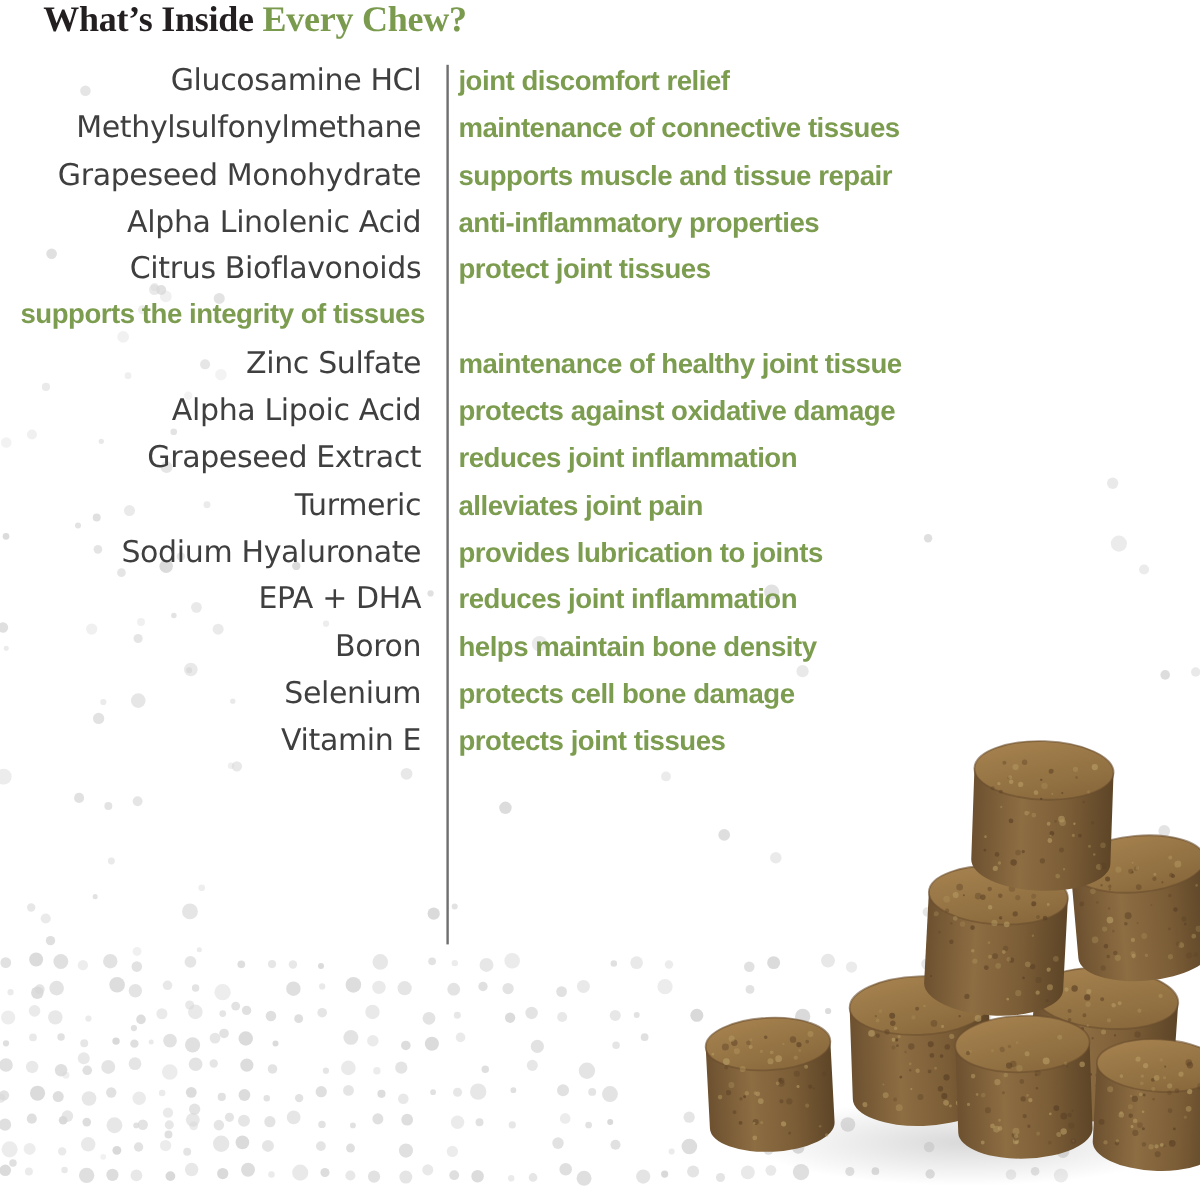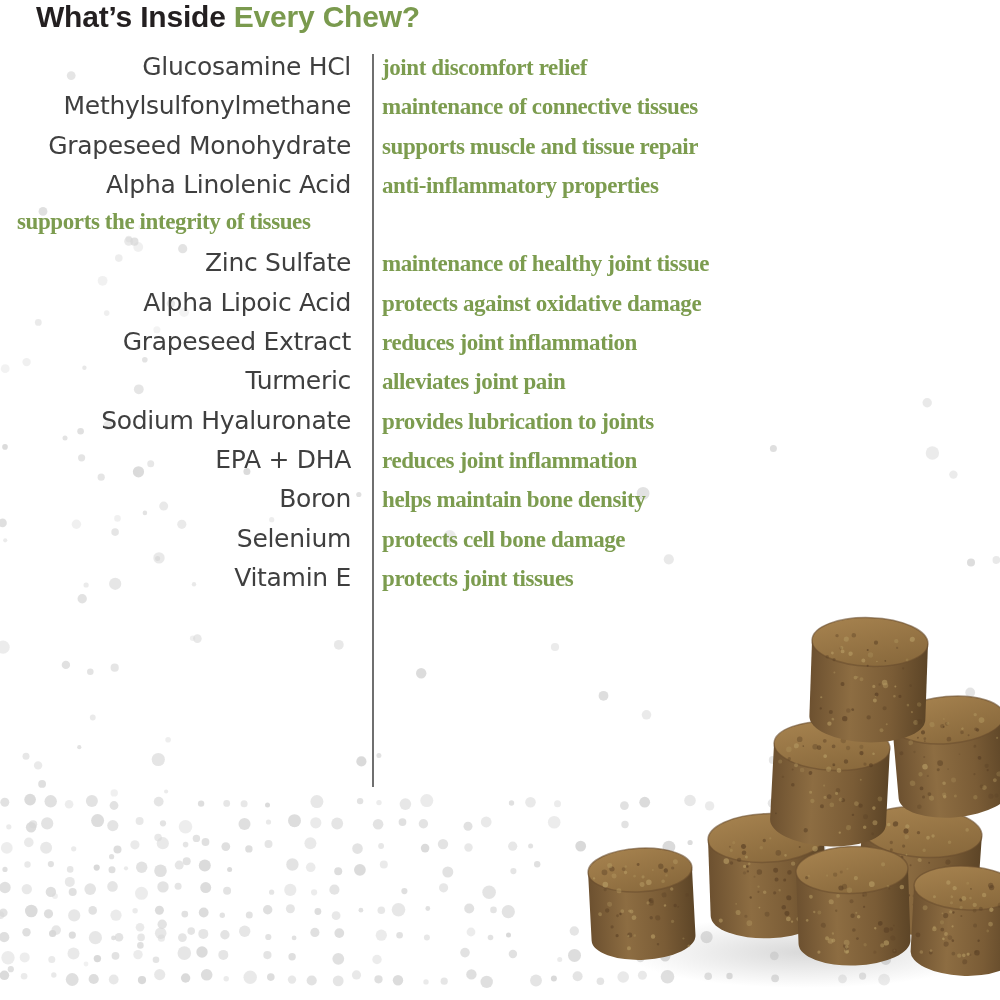--- a/index.html
+++ b/index.html
@@ -25,21 +25,21 @@
     z-index: 0;
     pointer-events: none;
   }
 
   
   .heading {
     position: absolute;
     left: 36px;
     top: 0px;
     z-index: 3;
-    font-family: Liberation Sans, sans-serif;
+    font-family: Liberation Serif, serif;
     font-weight: bold;
     font-size: 30px;
     letter-spacing: -0.2px;
     white-space: nowrap;
   }
   .heading .dark {
     color: #231f20;
   }
   .heading .green {
     color: #7a9a4e;
@@ -68,21 +68,21 @@
     font-weight: 400;
     font-size: 25px;
     letter-spacing: -0.3px;
     white-space: nowrap;
     overflow: visible;
   }
   .cell-benefit {
     flex: 1;
     padding-left: 17px;
     color: #7c9c4f;
-    font-family: Liberation Serif, serif;
+    font-family: Liberation Sans, sans-serif;
     font-weight: bold;
     font-size: 23px;
     letter-spacing: -0.4px;
     white-space: nowrap;
   }
 
   
   .divider {
     position: absolute;
     left: 372px;
@@ -479,20 +479,24 @@
       <div class="cell-name">Methylsulfonylmethane</div>
       <div class="cell-benefit">maintenance of connective tissues</div>
     </div>
     <div class="row">
       <div class="cell-name">Grapeseed Monohydrate</div>
       <div class="cell-benefit">supports muscle and tissue repair</div>
     </div>
     <div class="row">
       <div class="cell-name">Alpha Linolenic Acid</div>
       <div class="cell-benefit">anti-inflammatory properties</div>
+    </div>
+    <div class="row">
+      <div class="cell-name">Citrus Bioflavonoids</div>
+      <div class="cell-benefit">protect joint tissues</div>
     </div>
     <div class="row">
       <div class="cell-benefit">supports the integrity of tissues</div>
     </div>
     <div class="row">
       <div class="cell-name">Zinc Sulfate</div>
       <div class="cell-benefit">maintenance of healthy joint tissue</div>
     </div>
     <div class="row">
       <div class="cell-name">Alpha Lipoic Acid</div>

